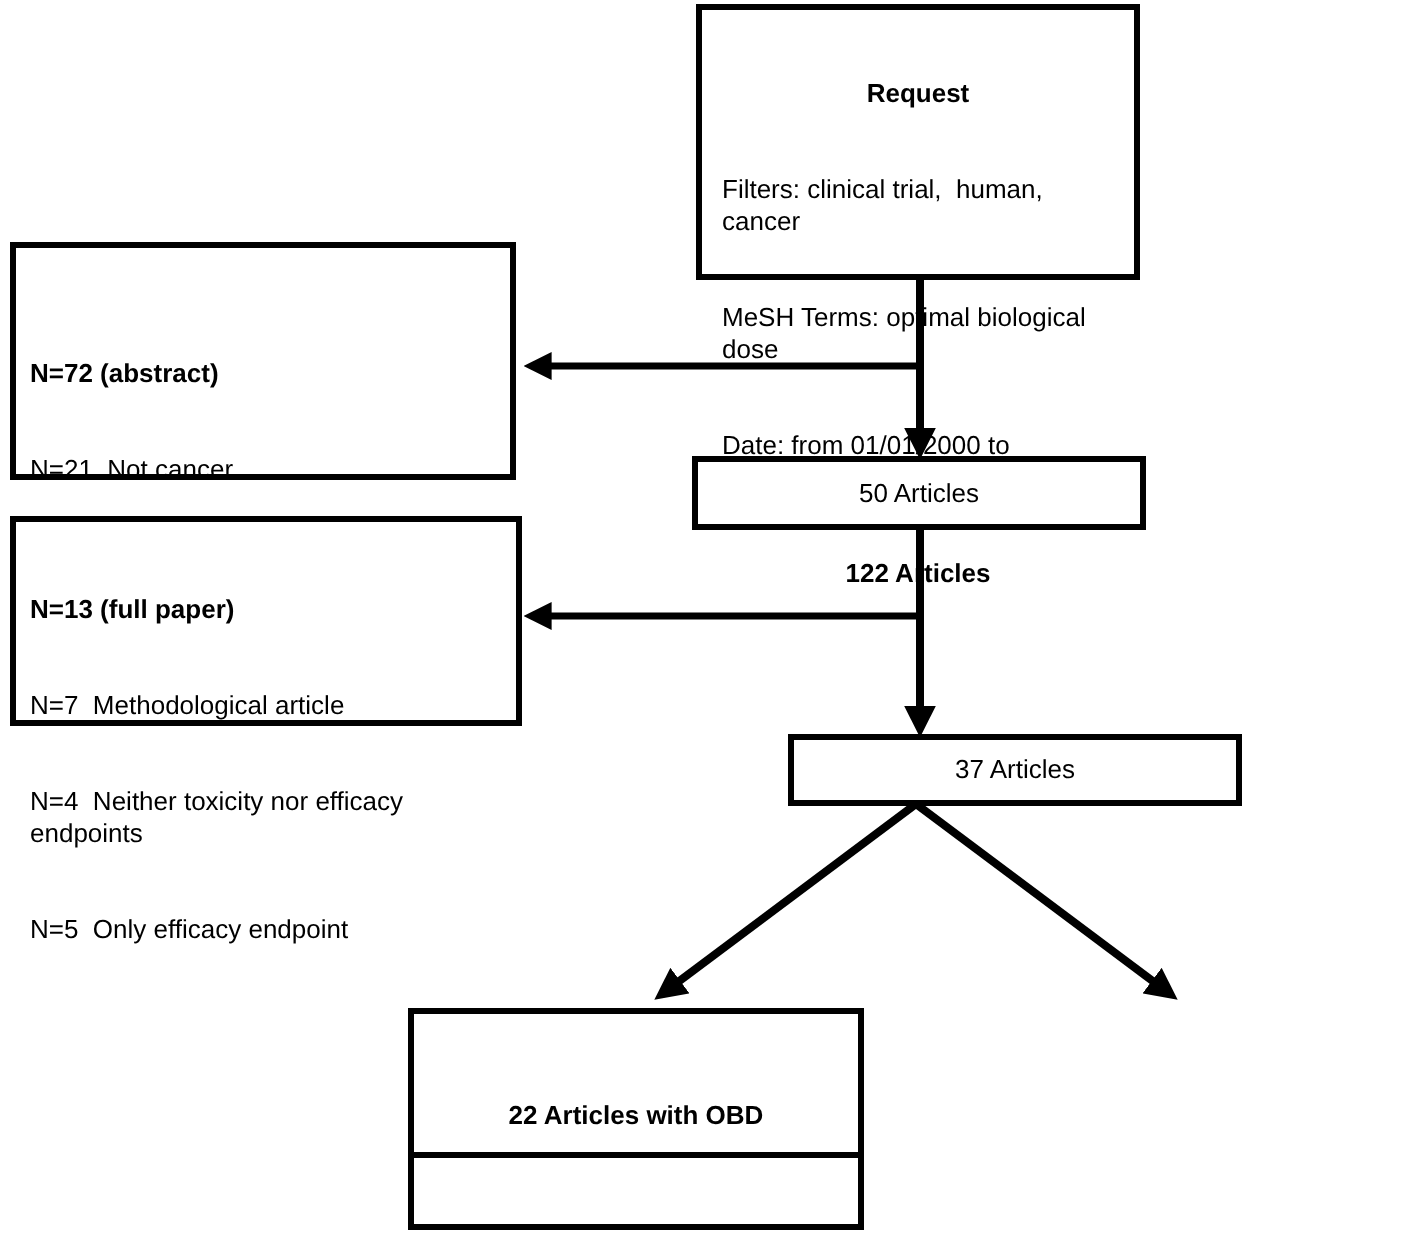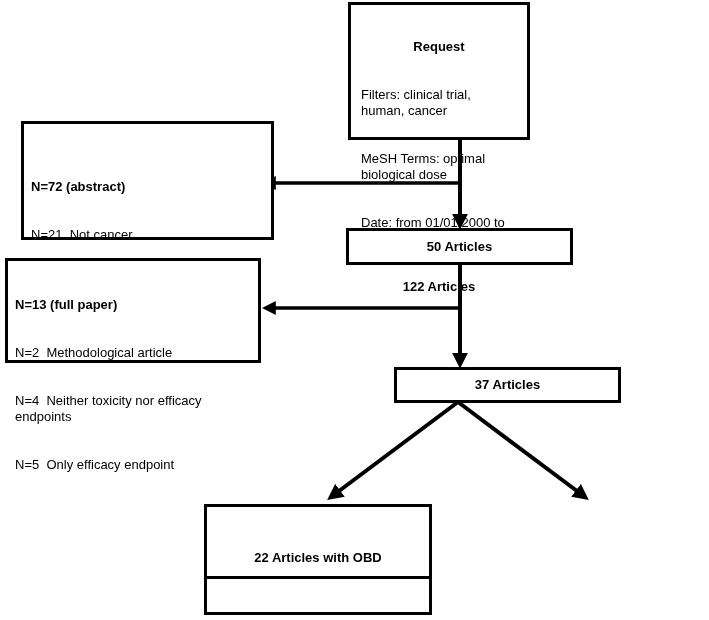--- a/index.html
+++ b/index.html
@@ -20,27 +20,27 @@
   .box {
     position: absolute;
     background: #ffffff;
     border: 3px solid #000000;
     box-sizing: border-box;
     font-size: 13px;
     line-height: 16px;
     white-space: pre-wrap;
   }
   .bc { font-weight: bold; text-align: center; }
-  .request { left: 348px; top: 2px; width: 182px; height: 138px; padding: 2px 10px; }
-  .excl1 { left: 5px; top: 121px; width: 253px; height: 119px; padding: 23px 5px 0 7px; margin-left: 16px; }
+  .request { left: 348px; top: 2px; width: 222px; height: 138px; padding: 2px 10px; }
+  .excl1 { left: 5px; top: 121px; width: 253px; height: 119px; padding: 23px 5px 0 7px; }
   .excl2 { left: 5px; top: 258px; width: 256px; height: 105px; padding: 4px 5px 0 7px; }
   .count {
     left: 346px; width: 227px; height: 37px;
     display: flex; align-items: center; justify-content: center;
-    font-weight: bold;
+    font-weight: normal;
   }
   #a50 { top: 228px; }
   #a37 { top: 367px; height: 36px; margin-left: 48px; }
   .split { top: 504px; width: 228px; height: 111px; padding: 0; }
   #obd { left: 204px; }
   #noobd { left: 482px; width: 222px; height: 112px; }
   .split .hdr {
     height: 37px;
     border-bottom: 3px solid #000000;
     display: flex; align-items: center; justify-content: center;
@@ -83,21 +83,21 @@
     <div>N=21  Not cancer</div>
     <div>N=51  Phase II , Phase III, Translational study, PK study, Biodistribution and dosimetry study</div>
   </div>
 
   <div class="box count" id="a50">
     <span>50 Articles</span>
   </div>
 
   <div class="box excl2">
     <div class="bc" style="text-align:left;">N=13 (full paper)</div>
-    <div>N=2  Methodological article</div>
+    <div>N=7  Methodological article</div>
     <div>N=4  Neither toxicity nor efficacy endpoints</div>
     <div>N=5  Only efficacy endpoint</div>
   </div>
 
   <div class="box count" id="a37">
     <span>37 Articles</span>
   </div>
 
   <div class="box split" id="obd">
     <div class="hdr">22 Articles with OBD</div>

